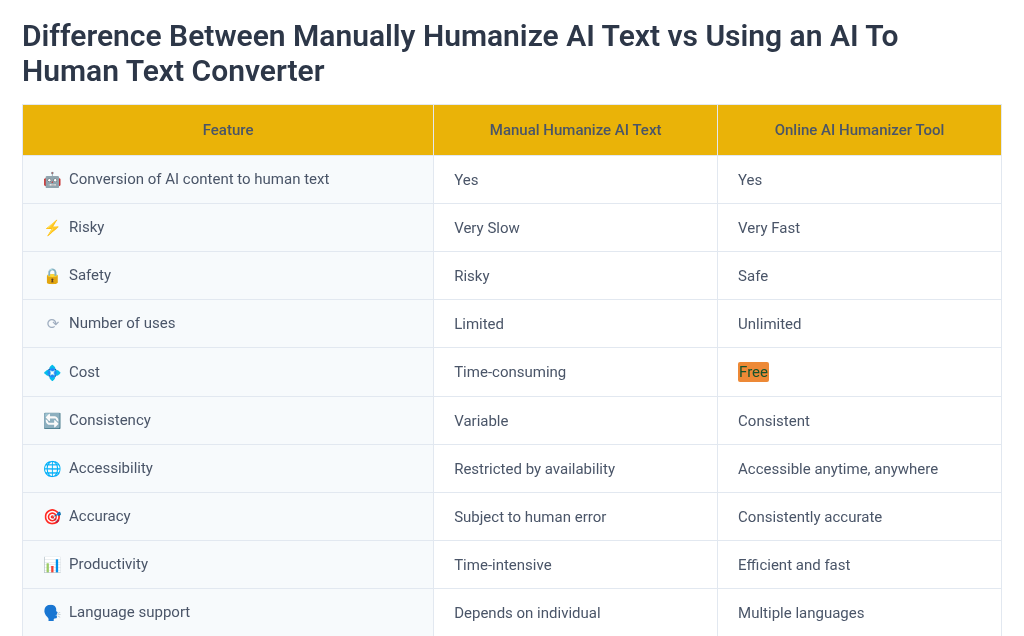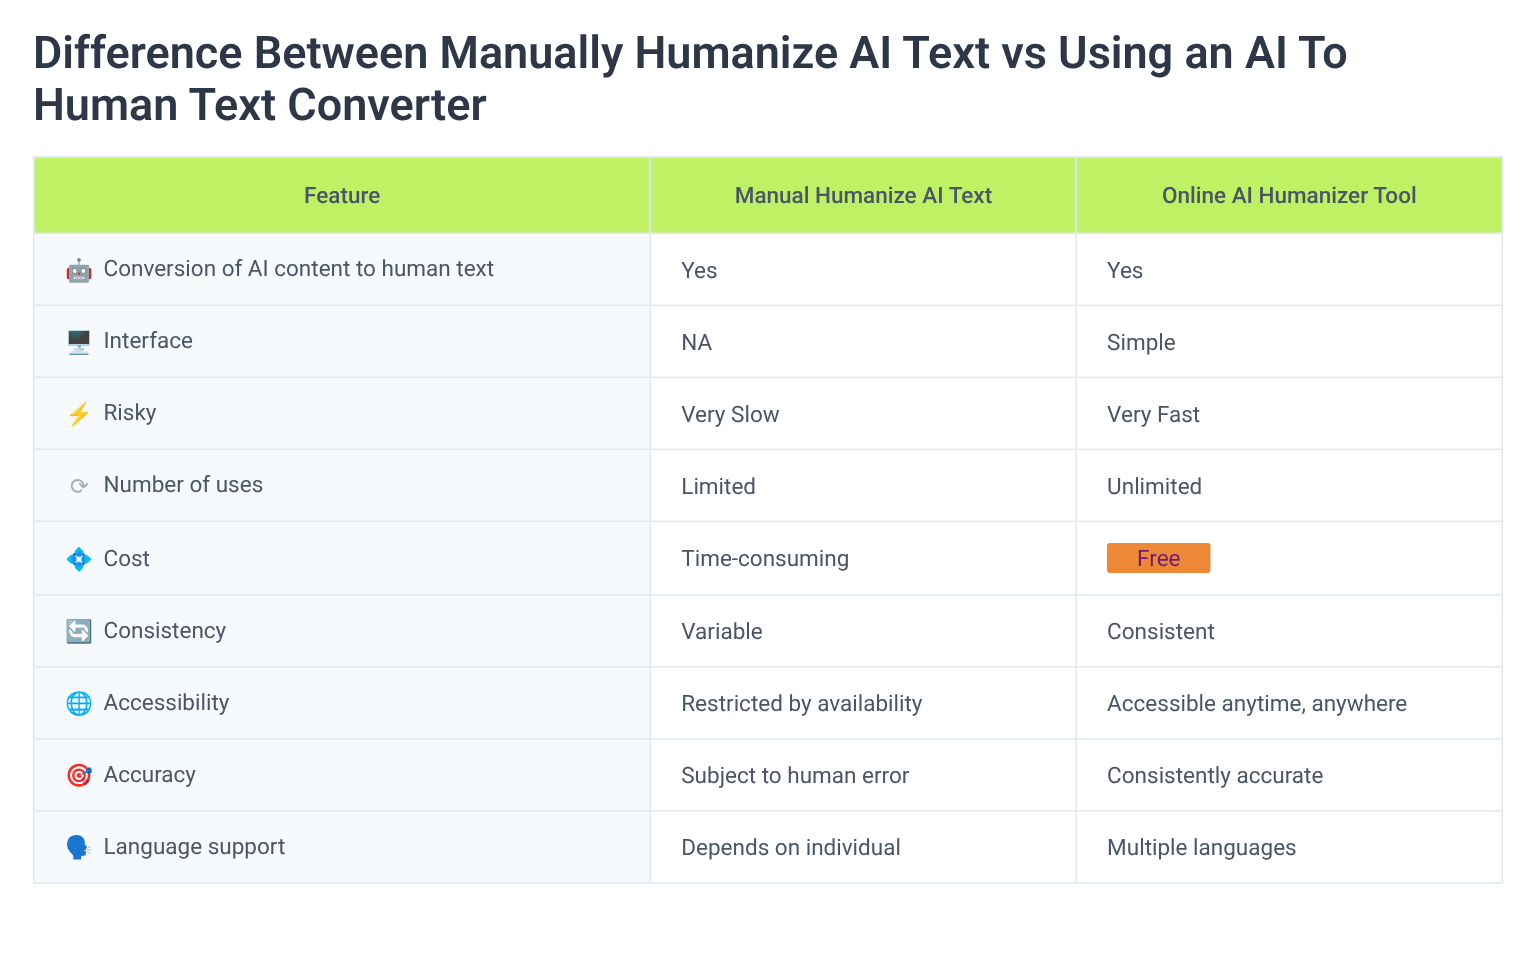--- a/index.html
+++ b/index.html
@@ -18,21 +18,21 @@
       font-weight: 600;
       color: #2d3748;
       margin-bottom: 16px;
     }
     table.comparison {
       width: 100%;
       border-collapse: collapse;
       border: 1px solid #e2e8f0;
     }
     table.comparison th {
-      background: #bef264;
+      background: #eab308;
       font-weight: 500;
       font-size: 15px;
       color: #4a5568;
       text-align: center;
       padding: 16px 20px;
       border: 1px solid #e2e8f0;
     }
     table.comparison td {
       padding: 14px 20px;
       font-size: 15px;
@@ -53,22 +53,22 @@
     .icon {
       display: inline-block;
       width: 20px;
       text-align: center;
       margin-right: 6px;
       font-size: 15px;
       vertical-align: middle;
     }
     .highlight {
       background: #ed8936;
-      color: #701a75;
-      padding: 1px 20px;
+      color: #14532d;
+      padding: 1px 1px;
       border-radius: 2px;
       display: inline-block;
     }
     
     .ic-speed { color: #ed8936; }
     .ic-safety { color: #d69e2e; }
     .ic-uses { color: #a0aec0; }
     .ic-cost { color: #38a169; }
     .ic-cons { color: #3182ce; }
     .ic-acc { color: #e53e3e; }
@@ -88,28 +88,28 @@
       <th>Online AI Humanizer Tool</th>
     </tr>
   </thead>
   <tbody id="rows-body">
   <tr>
         <td class="feature-cell"><span class="icon ">🤖</span><span>Conversion of AI content to human text</span></td>
         <td class="value-cell">Yes</td>
         <td class="value-cell">Yes</td>
       </tr>
       <tr>
-        <td class="feature-cell"><span class="icon ">🖥️</span><span>Interface</span></td>
-        <td class="value-cell">NA</td>
-        <td class="value-cell">Simple</td>
-      </tr>
-      <tr>
         <td class="feature-cell"><span class="icon ic-speed">⚡</span><span>Risky</span></td>
         <td class="value-cell">Very Slow</td>
         <td class="value-cell">Very Fast</td>
+      </tr>
+      <tr>
+        <td class="feature-cell"><span class="icon ic-safety">🔒</span><span>Safety</span></td>
+        <td class="value-cell">Risky</td>
+        <td class="value-cell">Safe</td>
       </tr>
       <tr>
         <td class="feature-cell"><span class="icon ic-uses">⟳</span><span>Number of uses</span></td>
         <td class="value-cell">Limited</td>
         <td class="value-cell">Unlimited</td>
       </tr>
       <tr>
         <td class="feature-cell"><span class="icon ic-cost">💠</span><span>Cost</span></td>
         <td class="value-cell">Time-consuming</td>
         <td class="value-cell"><span class="highlight">Free</span></td>
@@ -123,18 +123,23 @@
         <td class="feature-cell"><span class="icon ic-access">🌐</span><span>Accessibility</span></td>
         <td class="value-cell">Restricted by availability</td>
         <td class="value-cell">Accessible anytime, anywhere</td>
       </tr>
       <tr>
         <td class="feature-cell"><span class="icon ic-acc">🎯</span><span>Accuracy</span></td>
         <td class="value-cell">Subject to human error</td>
         <td class="value-cell">Consistently accurate</td>
       </tr>
       <tr>
+        <td class="feature-cell"><span class="icon ">📊</span><span>Productivity</span></td>
+        <td class="value-cell">Time-intensive</td>
+        <td class="value-cell">Efficient and fast</td>
+      </tr>
+      <tr>
         <td class="feature-cell"><span class="icon ic-lang">🗣️</span><span>Language support</span></td>
         <td class="value-cell">Depends on individual</td>
         <td class="value-cell">Multiple languages</td>
       </tr>
     </tbody>
 </table>
 
 </body></html>

